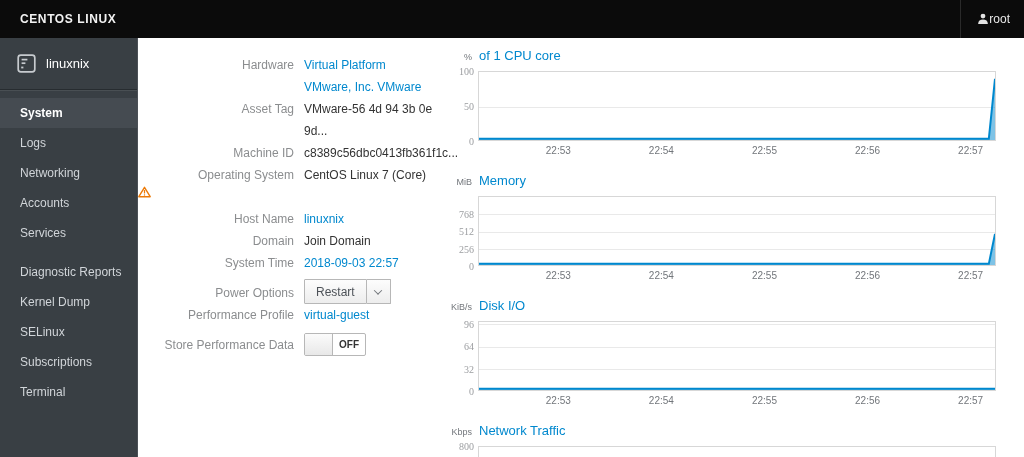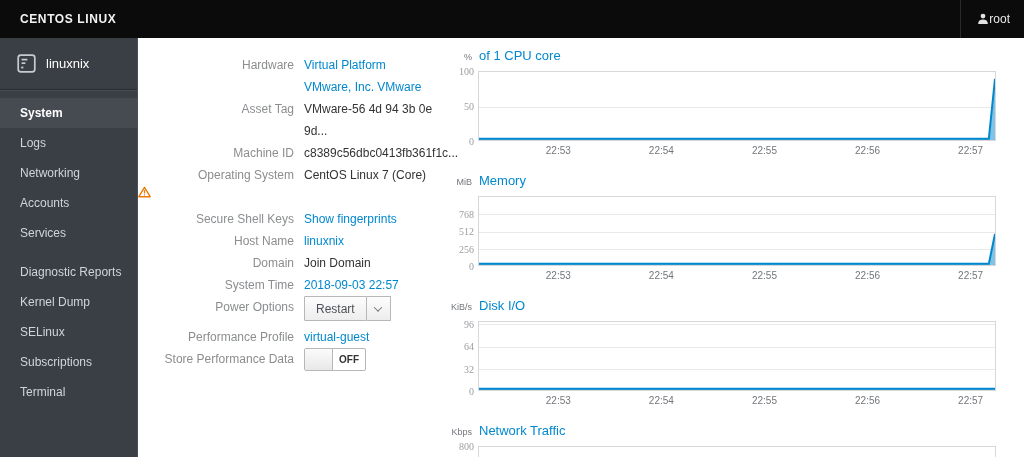--- a/index.html
+++ b/index.html
@@ -28,21 +28,21 @@
                cursor:pointer; white-space:nowrap; }
   .menu-item.selected { background:#454b51; color:#fff; font-weight:700; }
   .menu-gap { height:9px; }
 
   
   .main { position:absolute; top:38px; left:138px; right:0; bottom:0; background:#fff; }
 
   
   .info { position:absolute; left:0; top:16px; width:302px; }
   .info-row { display:flex; align-items:flex-start; font-size:12px; line-height:22px; min-height:22px; }
-  .info-row.tall { min-height:30px; align-items:flex-start; }
+  .info-row.tall { min-height:30px; align-items:flex-end; }
   .info-label { width:160px; text-align:right; padding-right:4px; color:#8b8d8f; flex:none; }
   .info-value { margin-left:6px; color:#333; }
   a.link { color:#0088ce; text-decoration:none; cursor:pointer; }
   .dark-link { color:#333; cursor:pointer; }
   .warn-cell { width:160px; text-align:right; padding-right:8px; }
 
   
   .btn-group { display:inline-flex; margin-left:6px; }
   .btn { height:25px; padding:0 11px; font-size:12px; color:#4d5258;
          background:linear-gradient(#fdfdfd,#ededed); border:1px solid #b7b7b7; cursor:pointer;
@@ -144,24 +144,20 @@
           <div class="info-value">CentOS Linux 7 (Core)</div>
         </div>
         <div class="info-row">
           <div class="warn-cell"><span><svg width="13" height="12" viewBox="0 0 16 14" style="vertical-align:middle">
                 <path d="M8 1.2 L15 12.8 H1 Z" fill="none" stroke="#ec7a08" stroke-width="1.7" stroke-linejoin="round"></path>
                 <rect x="7.25" y="4.6" width="1.5" height="4.2" fill="#ec7a08"></rect>
                 <rect x="7.25" y="9.9" width="1.5" height="1.5" fill="#ec7a08"></rect>
               </svg></span></div>
         </div>
         <div class="info-row">
-          <div class="info-label">Secure Shell Keys</div>
-          <a class="link info-value" style="margin-left: 6px;">Show fingerprints</a>
-        </div>
-        <div class="info-row">
           <div class="info-label">Host Name</div>
           <a class="link info-value" style="margin-left: 6px;">linuxnix</a>
         </div>
         <div class="info-row">
           <div class="info-label">Domain</div>
           <a class="dark-link info-value" style="margin-left: 6px;">Join Domain</a>
         </div>
         <div class="info-row">
           <div class="info-label">System Time</div>
           <a class="link info-value" style="margin-left: 6px;">2018-09-03 22:57</a>

